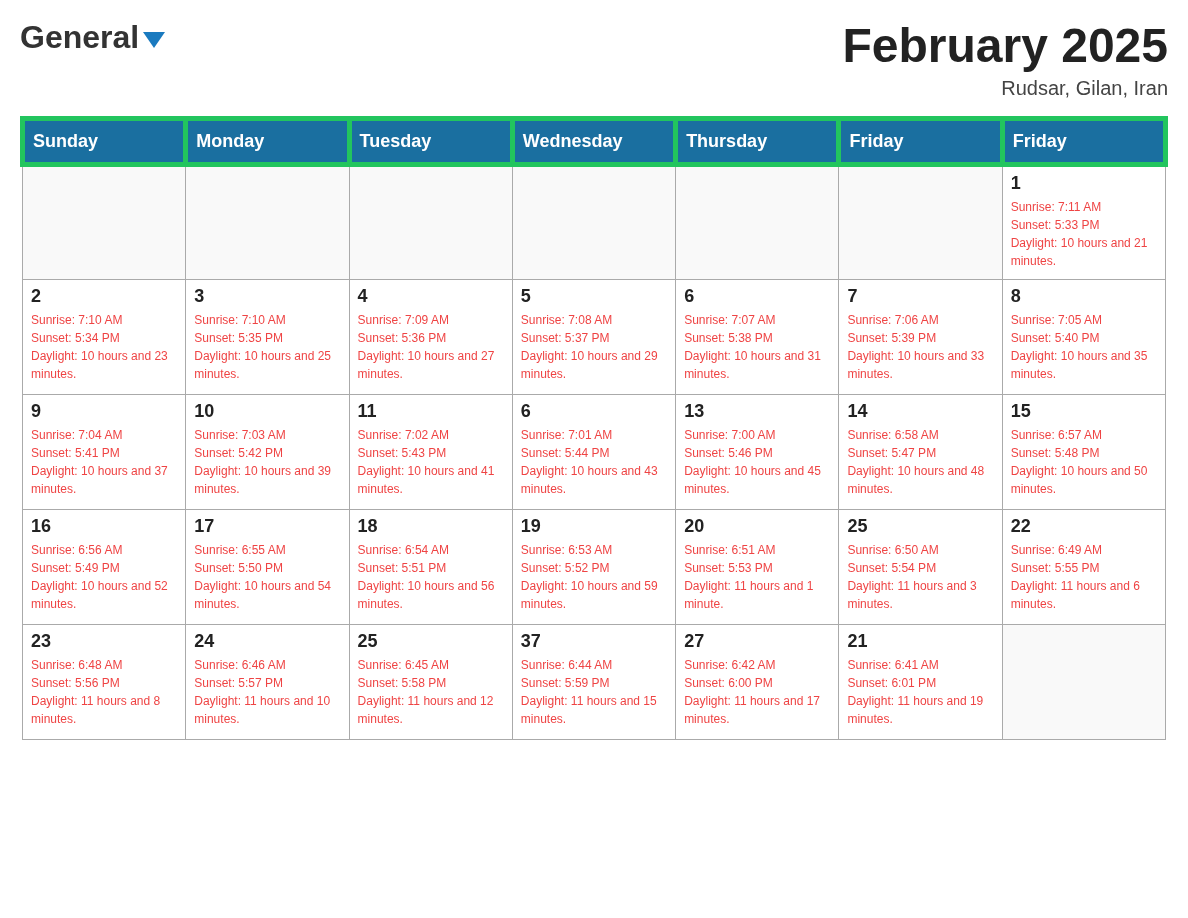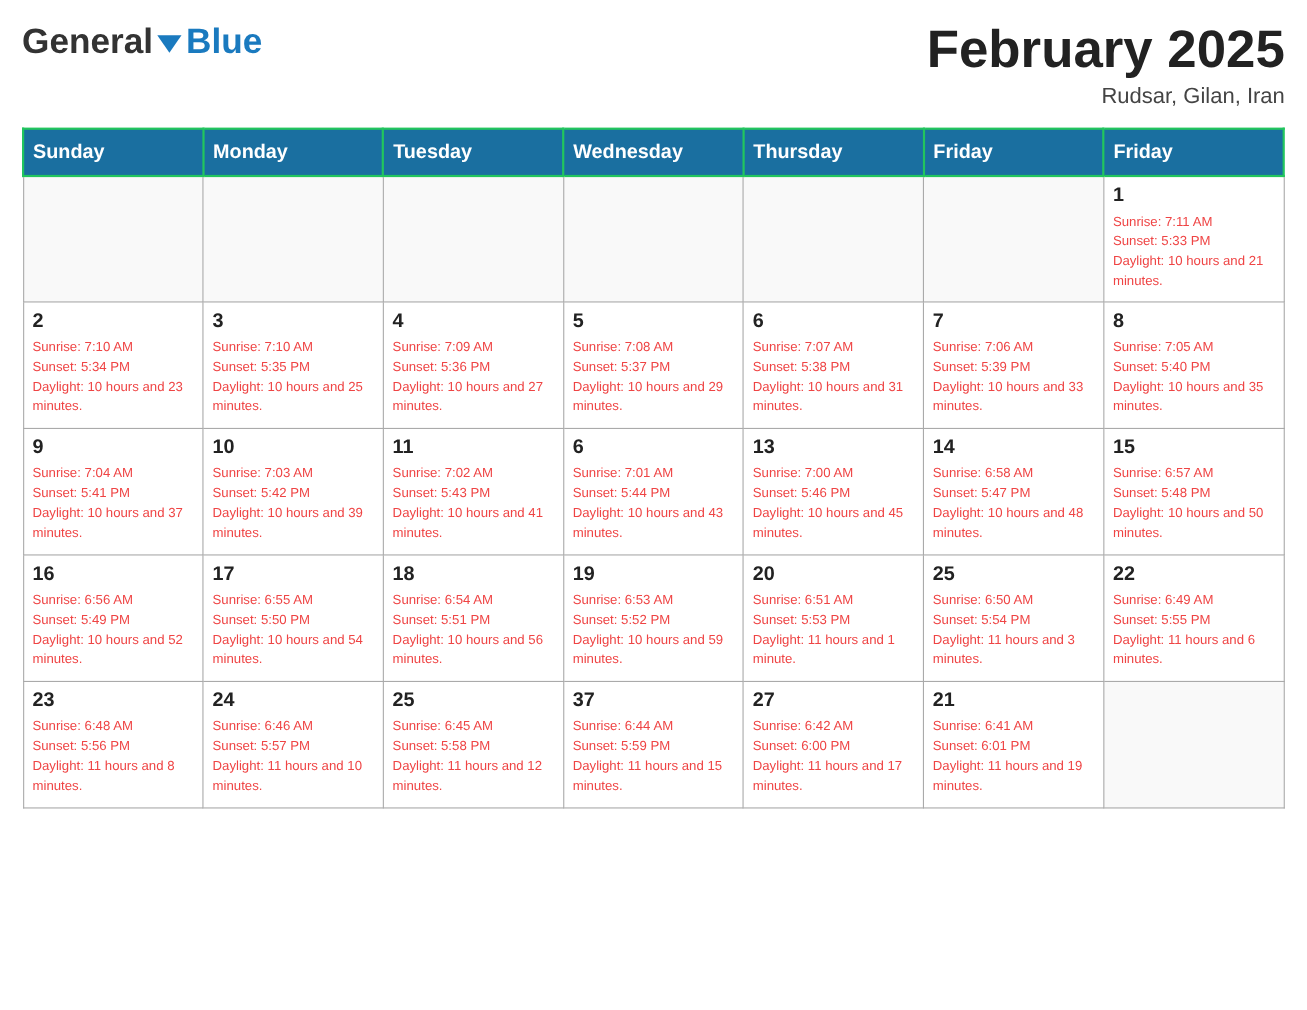--- a/index.html
+++ b/index.html
@@ -41,21 +41,21 @@
       width: 100%;
       border-collapse: collapse;
       border: 1px solid #aaa;
     }
     .calendar th {
       background-color: #1a6fa0;
       color: #fff;
       font-size: 18px;
       font-weight: bold;
       padding: 10px 8px;
-      border: 2px solid #22c55e;
+      border: 5px solid #22c55e;
       text-align: left;
     }
     .calendar td {
       border: 1px solid #aaa;
       vertical-align: top;
       padding: 6px 8px;
       width: calc(100% / 7);
       height: 115px;
       font-size: 12.5px;
       color: #333;
@@ -76,40 +76,39 @@
       color: #ef4444;
       line-height: 1.5;
     }
     .logo-top {
       display: flex;
       align-items: center;
       gap: 0px;
     }
     .logo-text-wrap {
       display: flex;
-      flex-direction: row;
+      flex-direction: column;
       line-height: 1.1;
     }
     .logo-general-row {
       display: flex;
       align-items: center;
     }
   </style>
 </head>
 <body>
 
 <div class="header">
   <div class="logo">
     <div class="logo-top">
       <div class="logo-text-wrap">
         <div class="logo-general-row">
           <span style="font-size:32px;font-weight:bold;color:#333;">General</span>
           <span style="display:inline-block;width:0;height:0;border-left:11px solid transparent;border-right:11px solid transparent;border-top:16px solid #1a7abf;margin-left:4px;margin-top:4px;"></span>
         </div>
-        <span style="font-size:32px;font-weight:bold;color:#1a7abf;margin-left:4px;">Blue</span>
       </div>
     </div>
   </div>
   <div class="title-block">
     <div class="month-title">February 2025</div>
     <div class="location">Rudsar, Gilan, Iran</div>
   </div>
 </div>
 
 <table class="calendar">

